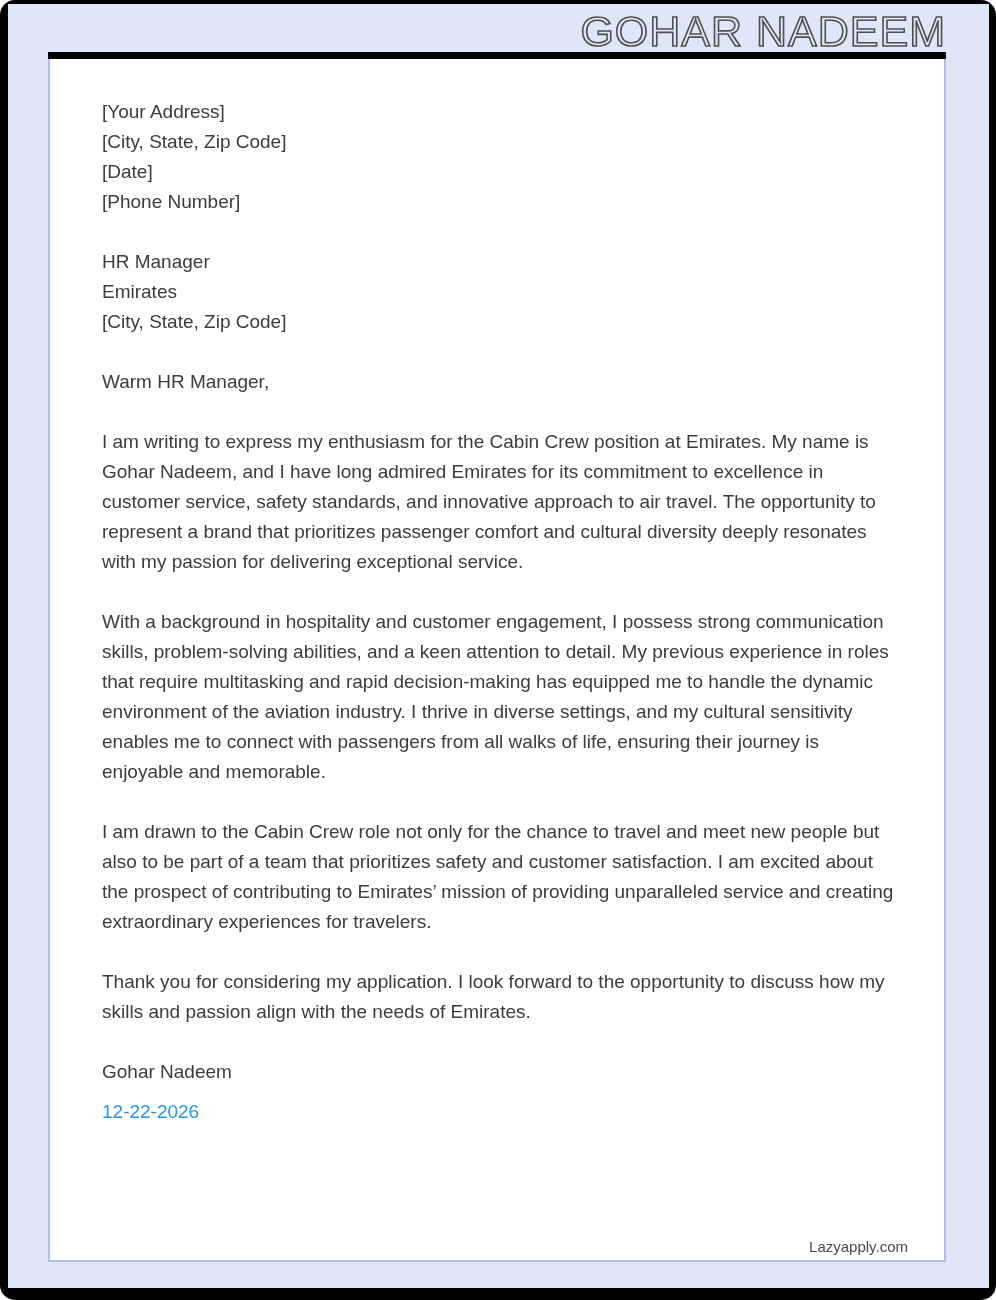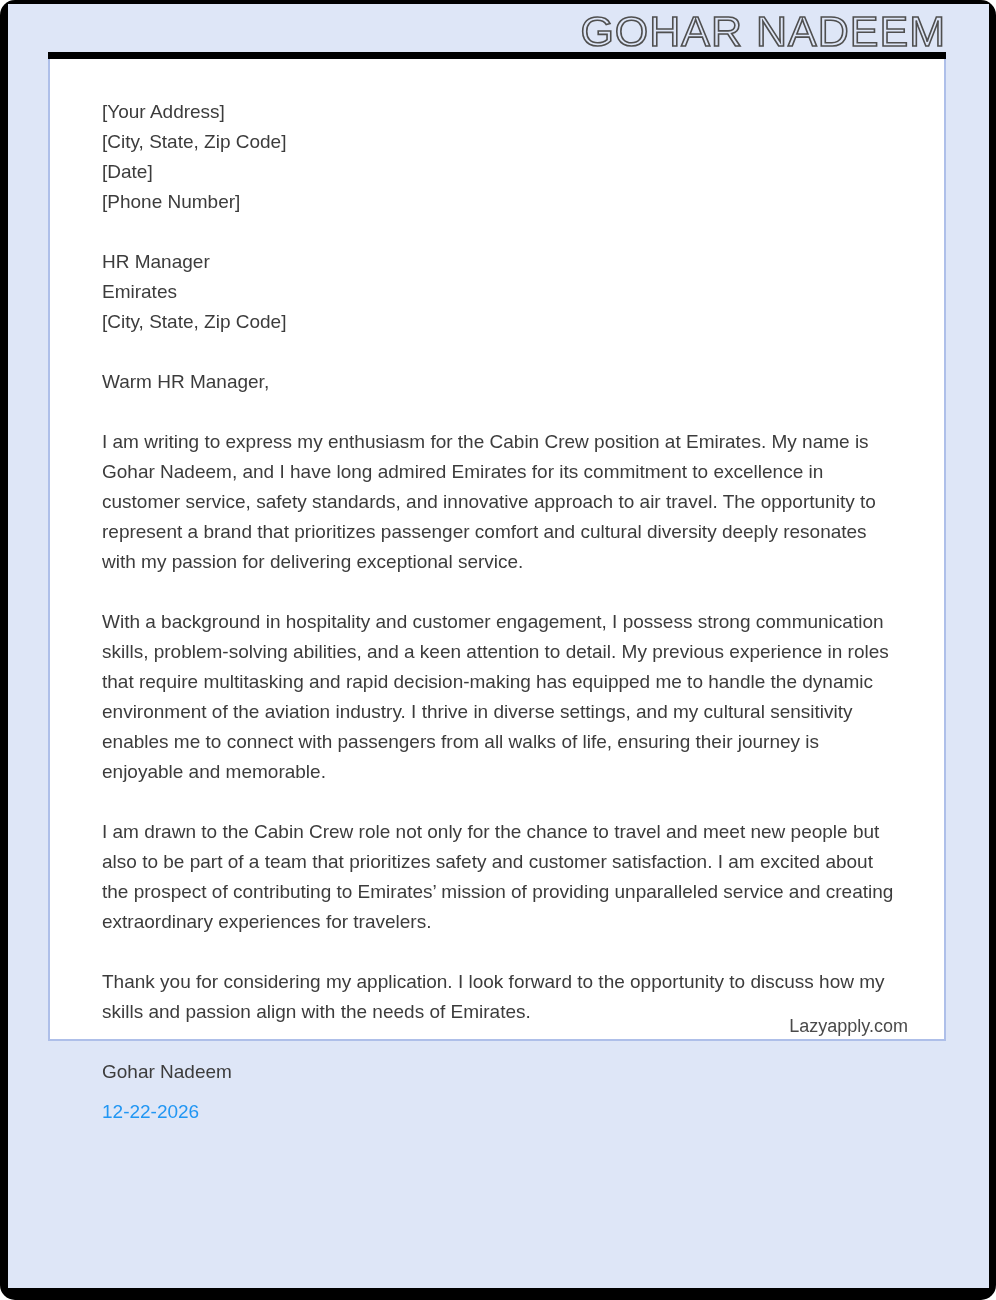--- a/index.html
+++ b/index.html
@@ -51,21 +51,21 @@
     top: 48px;
     width: 898px;
     height: 7px;
     background: var(--rule-color, #000000);
   }
   .letter {
     position: absolute;
     left: 40px;
     top: 55px;
     width: 898px;
-    height: 982px;
+    height: 1203px;
     box-sizing: border-box;
     background: var(--letter-bg, #ffffff);
     border: 2px solid var(--letter-border, #aebfe9);
     border-top: none;
   }
   .letter-content {
     padding: 38px 48px 0 52px;
     font-size: 19px;
     line-height: 30px;
     color: var(--body-text, #3c3c3c);
@@ -81,21 +81,21 @@
     margin: 0 0 10px 0;
   }
   .date-line {
     color: var(--accent-blue, #2196f3);
     cursor: pointer;
   }
   .watermark {
     position: absolute;
     right: 36px;
     bottom: 2px;
-    font-size: 18px;
+    font-size: 15px;
     line-height: 22px;
     color: var(--watermark-text, #4a4a4a);
   }
 </style>
 </head>
 <body>
 
 <div class="frame">
   <div class="page">
 

